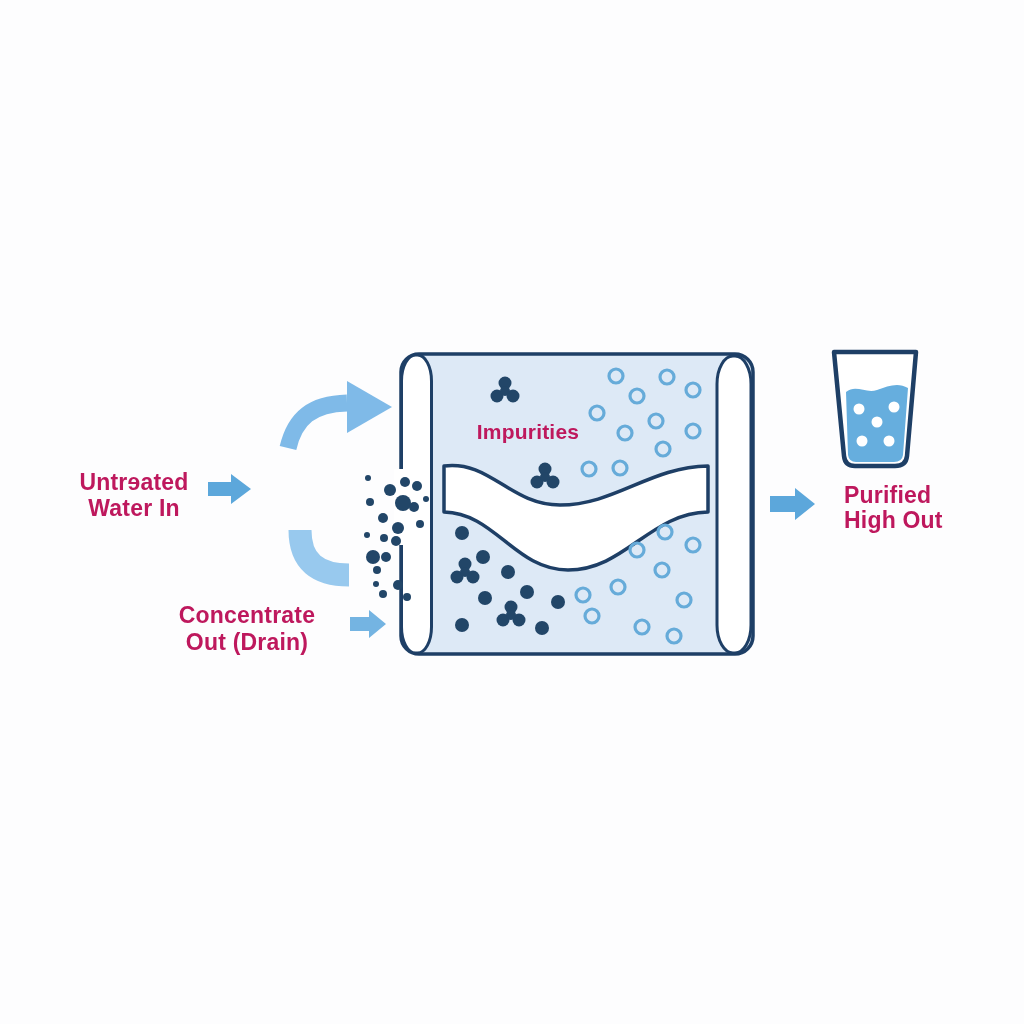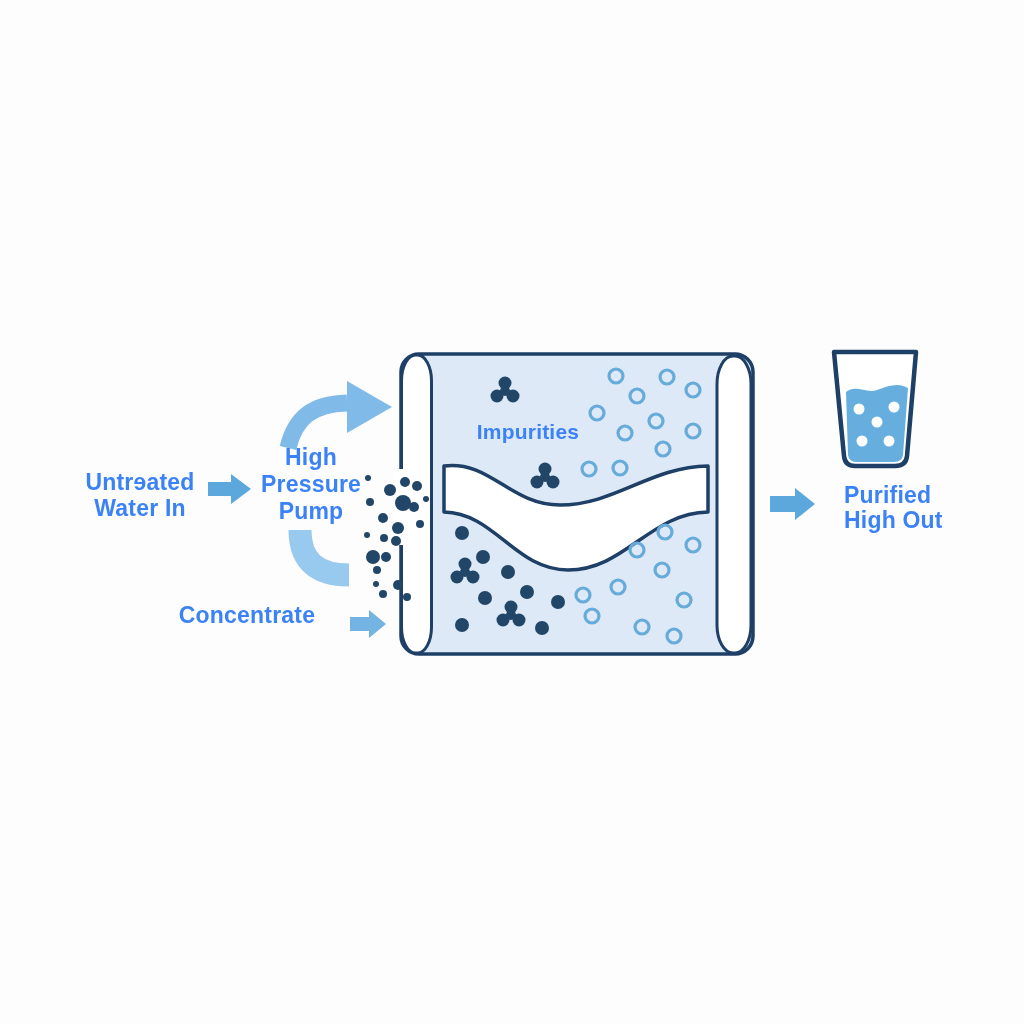--- a/index.html
+++ b/index.html
@@ -2,21 +2,21 @@
 <html><head>
 <meta charset="utf-8">
 <style>
   html,body{margin:0;padding:0;background:#ffffff;}
   .canvas{
     position:relative;width:1024px;height:1024px;background:#fdfdfe;
     font-family:"Liberation Sans","DejaVu Sans",sans-serif;overflow:hidden;
   }
   .canvas svg{position:absolute;left:0;top:0;}
   .lbl{
-    position:absolute;color:#3b82f6;font-weight:bold;font-size:23px;
+    position:absolute;color:#be185d;font-weight:bold;font-size:23px;
     line-height:26px;letter-spacing:0.2px;
   }
   .lbl.center{text-align:center;}
   .lbl-impurities{font-size:21px;line-height:22px;}
   .lbl-purified{line-height:25px;}
 </style>
 </head>
 <body>
 
 <div class="canvas">
@@ -125,35 +125,31 @@
              L903,455 Q902,462 894,462 L856,462 Q849,462 848,455 Z" fill="#66aede"></path>
     <g id="g-glass-dots">
         <circle cx="859" cy="409" r="5.5" fill="#ffffff"></circle>
         <circle cx="894" cy="407" r="5.5" fill="#ffffff"></circle>
         <circle cx="877" cy="422" r="5.5" fill="#ffffff"></circle>
         <circle cx="862" cy="441" r="5.5" fill="#ffffff"></circle>
         <circle cx="889" cy="441" r="5.5" fill="#ffffff"></circle>
       </g>
   </svg>
 
-  <div class="lbl center" style="left:55px;top:469px;width:170px;">
+  <div class="lbl center" style="left:49px;top:469px;width:170px;">
     <div>Untrɘated</div>
     <div>Water In</div>
   </div>
 
-  <div class="lbl center" style="left:248px;top:444px;width:126px;line-height:27px;">
-    <div>High</div>
-    <div>Pressure</div>
-    <div>Pump</div>
-  </div>
 
   <div class="lbl center lbl-impurities" style="left:453px;top:421px;width:150px;">Impurities</div>
 
   <div class="lbl center" style="left:156px;top:602px;width:182px;line-height:27px;">
     <div>Concentrate</div>
+    <div>Out (Drain)</div>
   </div>
 
   <div class="lbl lbl-purified" style="left:832px;top:483px;width:160px;margin-left:12px;">
     <div>Purified</div>
     <div>High Out</div>
   </div>
 
 </div>
 
 </body></html>

